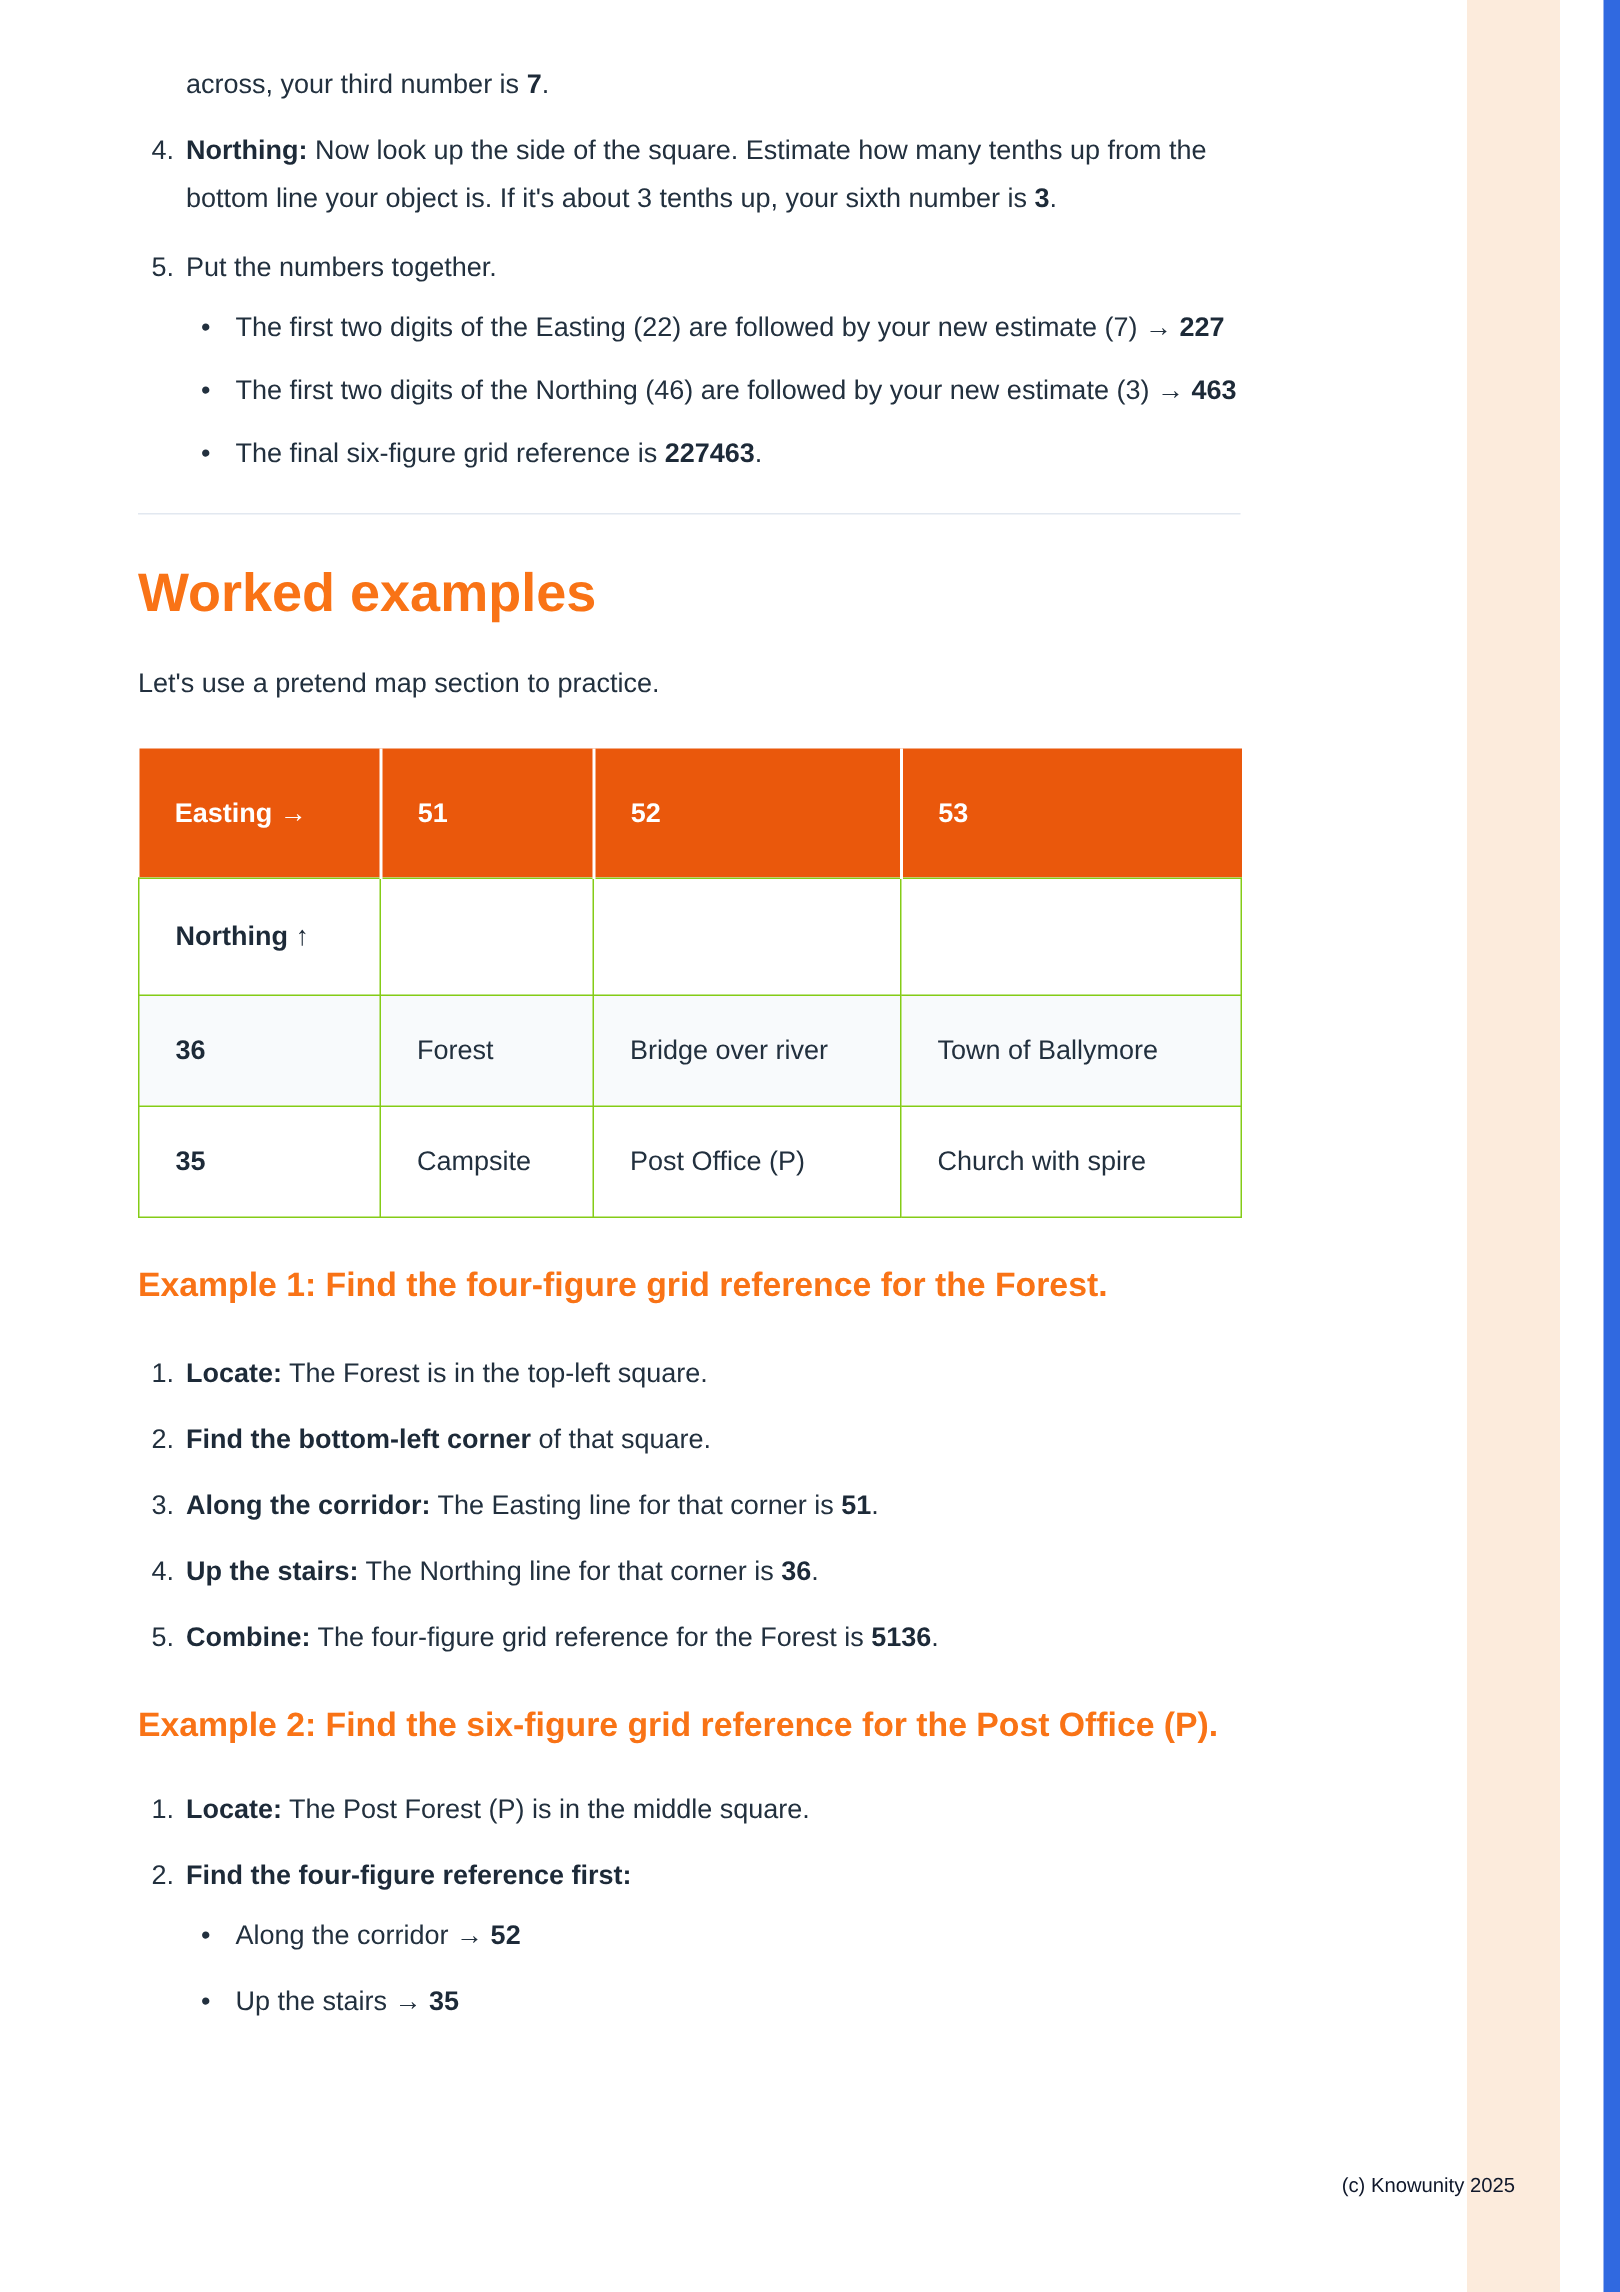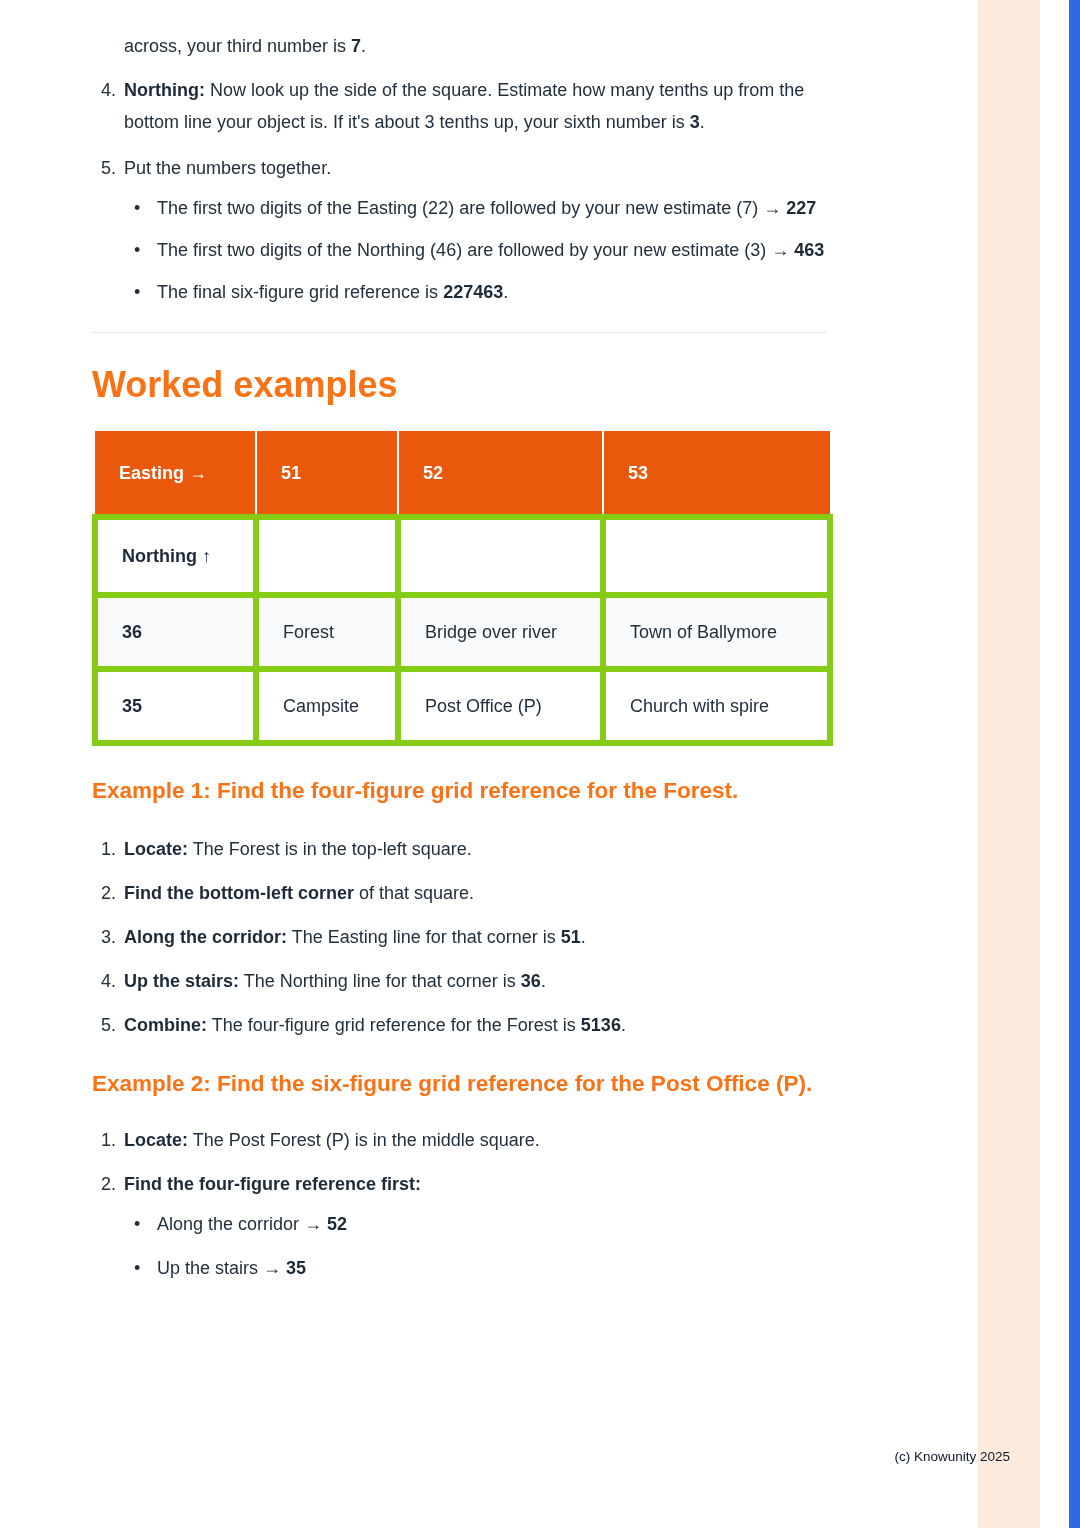--- a/index.html
+++ b/index.html
@@ -18,21 +18,21 @@
   }
   .blue-band {
     position: absolute; top: 0; right: 0;
     width: 11px; height: 100%;
     background: #3069e0;
   }
   .content {
     position: relative;
     width: 735px;
     margin-left: 92px;
-    padding-top: 30px;
+    padding-top: 40px;
     font-size: 18px;
     line-height: 32px;
   }
   strong { font-weight: 700; color: #1d2a38; }
 
   .continuation { margin-left: 32px; margin-bottom: 12px; }
 
   .num-item { display: flex; margin-bottom: 14px; }
   .num-item .marker { flex: none; width: 32px; padding-left: 9px; }
   .num-item .item-text { flex: 1; }
@@ -73,21 +73,21 @@
     color: #ffffff;
     font-weight: 700;
     text-align: left;
     padding: 0 24px;
     height: 86px;
     border-right: 2px solid #ffffff;
   }
   table.grid-table thead th:last-child { border-right: none; }
   table.grid-table tbody th,
   table.grid-table tbody td {
-    border: 6px solid #84cc16;
+    border: 1px solid #84cc16;
     padding: 0 24px;
     text-align: left;
     font-weight: 400;
     height: 74px;
     background: #ffffff;
   }
   table.grid-table tbody tr.row-tall th,
   table.grid-table tbody tr.row-tall td { height: 78px; }
   table.grid-table tbody tr.row-alt th,
   table.grid-table tbody tr.row-alt td { background: #f8fafc; }
@@ -146,20 +146,21 @@
       <div class="bullet-item">
         <span class="dot">•</span>
         <p class="item-text"><span>The final six-figure grid reference is </span><strong>227463</strong><span>.</span></p>
       </div>
     </div>
 
     <hr class="divider">
 
     <h2 class="section-heading">Worked examples</h2>
 
+    <p class="intro">Let's use a pretend map section to practice.</p>
 
     <table class="grid-table">
       <colgroup>
           <col class="c1">
           <col class="c2">
           <col class="c3">
           <col class="c4">
         </colgroup>
       <thead>
         <tr>

